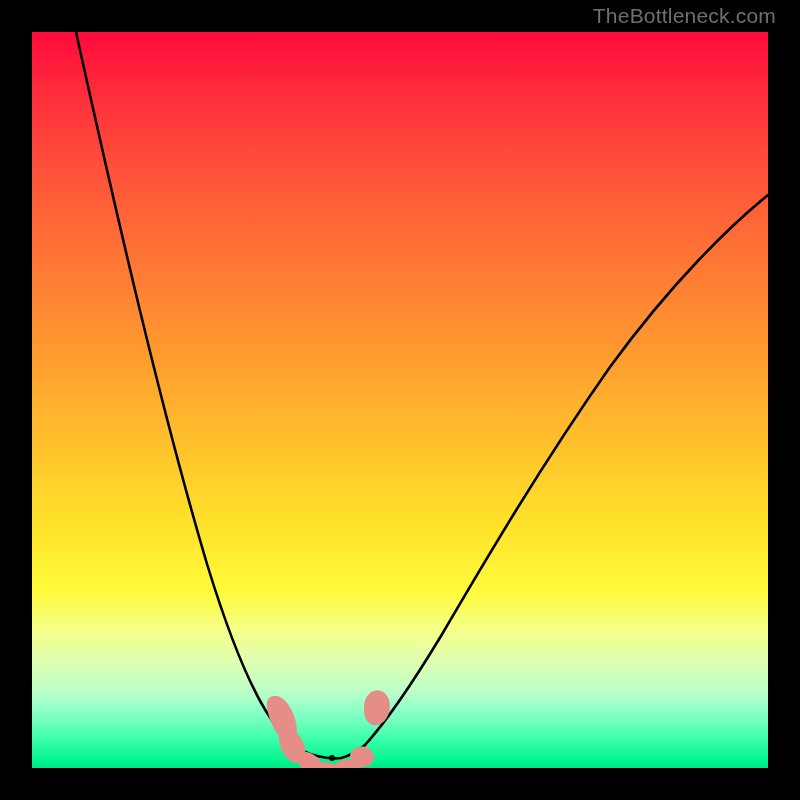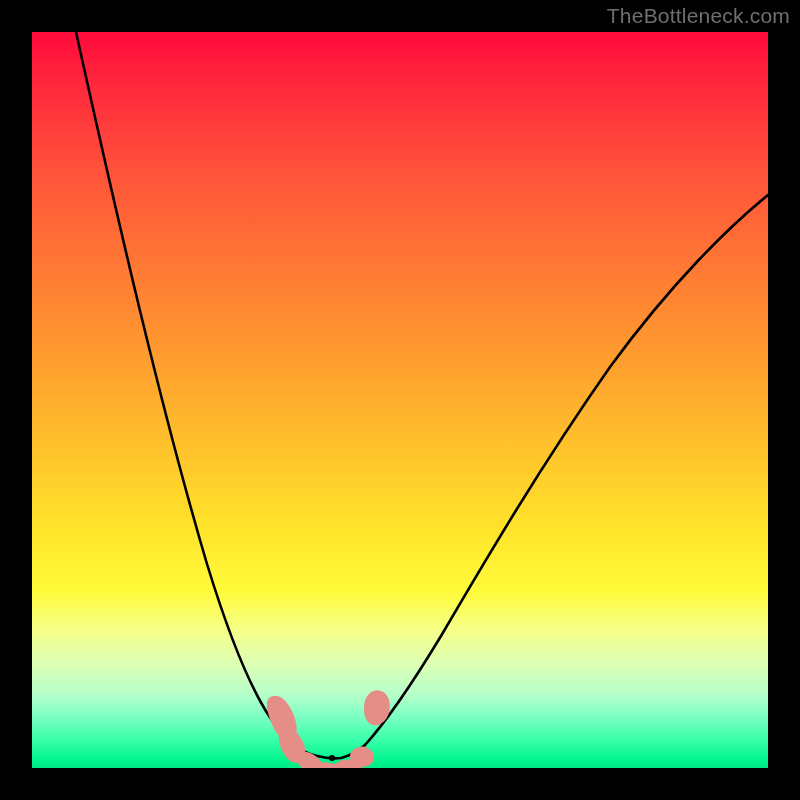--- a/index.html
+++ b/index.html
@@ -48,21 +48,21 @@
       #b6ffca 90%,
       #7dffc3 93%,
       #3dffab 96%,
       #00f58e 99%,
       #00e987 100%
     );
   }
   .watermark {
     position: absolute;
     top: 4px;
-    right: 10px;
+    right: 24px;
     color: #6f6f6f;
     font-size: 21px;
     font-weight: 500;
     letter-spacing: 0.2px;
   }
   svg.curves, svg.markers {
     position: absolute;
     left: 0; top: 0;
     width: 100%; height: 100%;
   }

